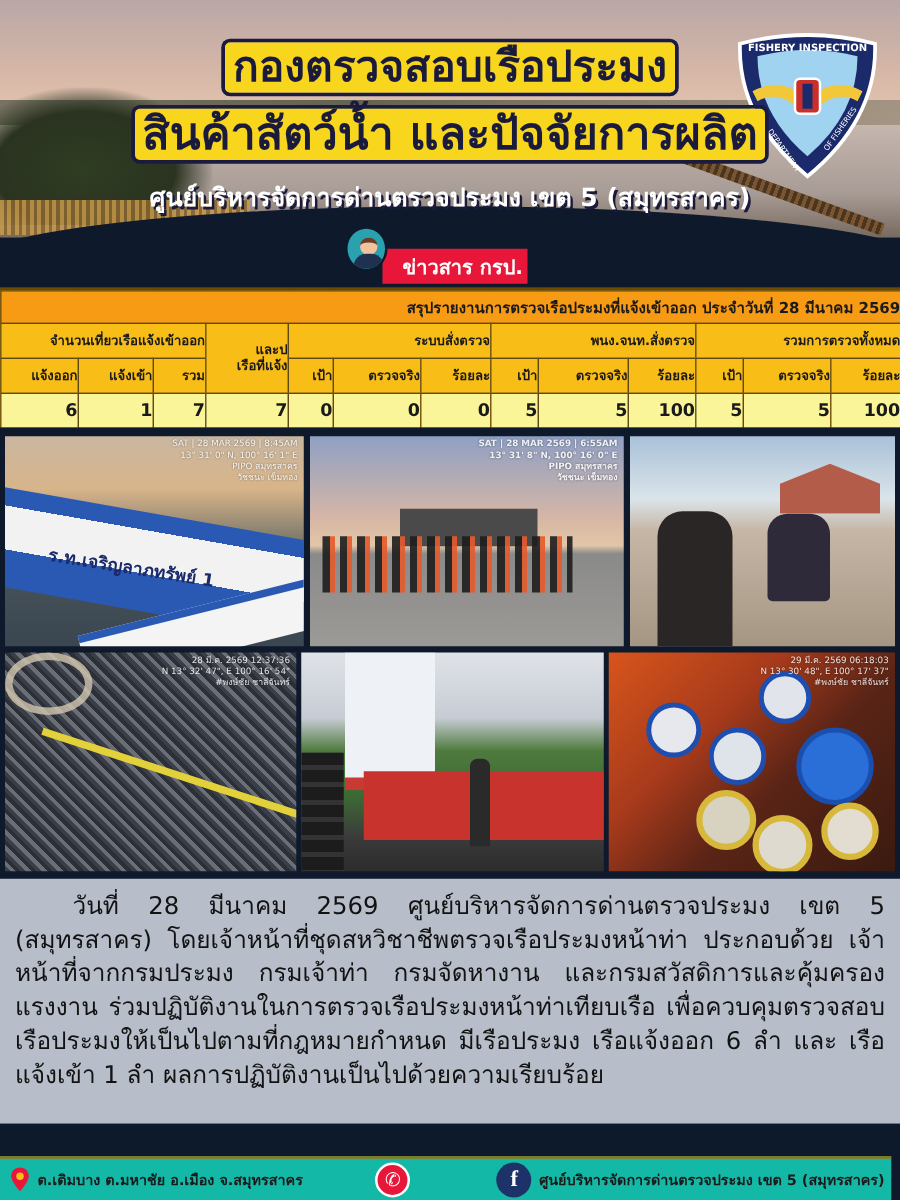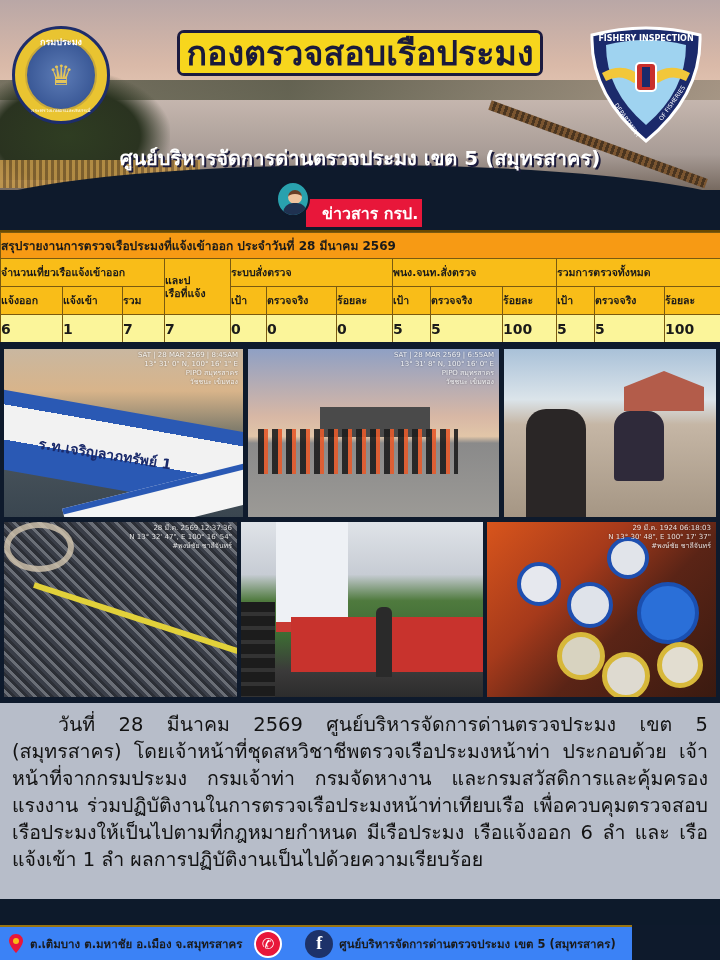--- a/index.html
+++ b/index.html
@@ -36,36 +36,36 @@
 
   .news-badge { position: absolute; left: 276px; top: 182px; height: 34px; display:flex; align-items:center; }
   .news-avatar { width: 34px; height: 36px; border-radius: 50%; background: #29a1ae; border: 2px solid #0e1a2c; display:flex; align-items:flex-end; justify-content:center; overflow:hidden; position: relative; z-index: 2; }
   .news-avatar .head { position:absolute; top:7px; left:10px; width:14px; height:14px; border-radius:50%; background:#f0c39e; border-top:4px solid #6b3d25; }
   .news-avatar .body { position:absolute; bottom:0; left:5px; width:24px; height:12px; border-radius:10px 10px 0 0; background:#1f3150; }
   .news-label { margin-left: -4px; height: 28px; width: 116px; background: #e8173a; color: #fff; font-weight: bold; font-size: 16px; display:flex; align-items:center; padding-left: 16px; margin-top: 28px; }
 
   
   .summary { position: absolute; left: 0; top: 230px; width: 720px; height: 112px; border-top: 2px solid #6b4a00; }
   .summary table { width: 720px; border-collapse: collapse; table-layout: fixed; }
-  .summary td { border: 1px solid #7a5a10; text-align: left; vertical-align: middle; font-weight: bold; color: #1a1a1a; overflow: hidden; white-space: nowrap; }
+  .summary td { border: 1px solid #7a5a10; text-align: right; vertical-align: middle; font-weight: bold; color: #1a1a1a; overflow: hidden; white-space: nowrap; }
   .t-title { background: #f79a14; height: 26px; font-size: 12px; }
   .t-grp { background: #f9bd18; height: 28px; font-size: 10.5px; }
   .t-sub { background: #f9bd18; height: 28px; font-size: 10.5px; }
   .t-val { background: #fbf59a; height: 28px; font-size: 14px; }
   .t-multi { white-space: normal !important; line-height: 13px; }
 
   
   .photos { position: absolute; left: 0; top: 342px; width: 720px; height: 358px; background: #0e1a2c; }
   .photo { position: absolute; overflow: hidden; }
   .photo .stamp { position: absolute; right: 5px; top: 2px; text-align: right; color: #fff; font-size: 7px; line-height: 9px; opacity: .85; text-shadow: 0 0 2px rgba(0,0,0,.6); }
   .p1 { left: 4px; top: 7px; width: 239px; height: 168px; background: linear-gradient(180deg,#c9b7a0 0%,#d8b48a 25%,#8c8470 45%,#47525a 65%,#3a4650 100%); }
   .p1 .boat { position:absolute; left:-10px; top:62px; width:260px; height:80px; background: linear-gradient(180deg,#2a59b4 0 18%,#f2f2f2 18% 62%,#2a59b4 62%); transform: skewY(10deg); border-radius: 0 0 40px 0; }
   .p1 .boat-name { position:absolute; left:34px; top:94px; font-size: 14px; font-weight:bold; color:#1a2a6b; transform: rotate(9deg); }
   .p1 .hull2 { position:absolute; left:60px; top:135px; width:200px; height:40px; background:#f4f4f4; transform: rotate(-14deg); border-top:6px solid #2a59b4; }
-  .p2 { left: 248px; top: 7px; width: 251px; height: 168px; background: linear-gradient(180deg,#8fa0c4 0%,#d7b7a5 40%,#e2c6a8 52%,#8a8a8a 56%,#9c9a96 100%); }
+  .p2 { left: 248px; top: 7px; width: 251px; height: 168px; background: linear-gradient(180deg,#8fa0c4 0%,#d7b7a5 40%,#e2c6a8 52%,#8a8a8a 56%,#9c9a96 100%); font-weight: bold; }
   .p2 .bldg { position:absolute; left:72px; top:58px; width:110px; height:30px; background:#4a4a4a; }
   .p2 .people { position:absolute; left:10px; top:80px; width:200px; height:45px; background: repeating-linear-gradient(90deg,#1d1d1d 0 6px,#e55a2b 6px 10px,transparent 10px 14px); opacity:.9; }
   .p3 { left: 504px; top: 7px; width: 212px; height: 168px; background: linear-gradient(180deg,#a9c1d8 0%,#dbe4ea 30%,#c5b6a5 45%,#a59684 100%); }
   .p3 .house { position:absolute; left:120px; top:22px; width:80px; height:40px; background:#b35c4a; clip-path: polygon(0 40%,50% 0,100% 40%,100% 100%,0 100%); }
   .p3 .woman { position:absolute; left:22px; top:60px; width:60px; height:108px; background:#2a2626; border-radius: 20px 20px 0 0; }
   .p3 .man { position:absolute; left:110px; top:62px; width:50px; height:70px; background:#2f2a3a; border-radius: 16px 16px 4px 4px; }
   .p4 { left: 4px; top: 180px; width: 233px; height: 175px; background: repeating-linear-gradient(45deg,#3a3e48 0 3px,#6a6e76 3px 6px,#2c2f36 6px 9px); }
   .p4 .tape { position:absolute; left:30px; top:60px; width:240px; height:6px; background:#e2d13a; transform: rotate(18deg); transform-origin:left; }
   .p4 .rope { position:absolute; left:0; top:0; width:70px; height:50px; border-radius:50%; border:6px solid #d5c7b0; opacity:.8; }
   .p5 { left: 241px; top: 180px; width: 242px; height: 175px; background: linear-gradient(180deg,#dfe3e8 0%,#c7ccd4 30%,#4f7a3e 45%,#3d6a34 65%,#3b3a3a 85%,#2c2c2c 100%); }
@@ -75,63 +75,61 @@
   .p5 .person { position:absolute; left:135px; top:85px; width:16px; height:70px; background:#2a2a2a; border-radius:6px 6px 0 0; }
   .p6 { left: 487px; top: 180px; width: 229px; height: 175px; background: linear-gradient(135deg,#d8551c 0%,#a63a1b 35%,#5a2416 60%,#3a1a10 100%); }
   .p6 .bucket { position:absolute; border-radius:50%; }
 
   
   .news-text { position: absolute; left: 0; top: 703px; width: 720px; height: 196px; background: #b7bdc9; padding: 8px 12px 0 12px; color: #121212; font-size: 19.5px; line-height: 27px; text-align: justify; text-align-last: left; }
   .news-text p { text-indent: 46px; }
 
   
   .footer-dark { position: absolute; left: 0; top: 899px; width: 720px; height: 26px; background: #0d1a2b; }
-  .footer { position: absolute; left: 0; top: 925px; width: 632px; height: 35px; background: #3b82f6; display:flex; align-items:center; padding-left: 8px; font-size: 11.5px; font-weight: bold; color: #1a1a1a; border-top: 2px solid #9a7410; }
+  .footer { position: absolute; left: 0; top: 925px; width: 713px; height: 35px; background: #14b8a6; display:flex; align-items:center; padding-left: 8px; font-size: 11.5px; font-weight: bold; color: #1a1a1a; border-top: 2px solid #9a7410; gap: 46px; }
   .f-item { display:flex; align-items:center; }
   .f-pin { width: 16px; height: 22px; position: relative; margin-right: 6px; }
   .f-pin svg { width: 100%; height: 100%; }
   .f-phone { width: 28px; height: 28px; border-radius: 50%; background: #e8173a; border: 2px solid #fff; display:flex; align-items:center; justify-content:center; color:#fff; font-size: 15px; margin: 0 5px 0 12px; }
   .f-fb { width: 28px; height: 28px; border-radius: 50%; background: #1d3269; display:flex; align-items:center; justify-content:center; color:#fff; font-size: 18px; font-weight: bold; margin: 0 6px 0 18px; font-family: "Liberation Serif", serif; }
 </style>
 </head>
 <body>
 
 <div class="page">
 
   <div class="header">
     <div class="hdr-water"></div>
     <div class="hdr-land"></div>
     <div class="hdr-trees"></div>
     <div class="hdr-fence"></div>
     <div class="hdr-fence2"></div>
     <div class="hdr-wave"></div>
     <div class="hdr-wave2"></div>
 
-    <div class="logo-left">
-      <div class="ring-top">กรมประมง</div>
-      <div class="inner">♛</div>
-      <div class="ring-bot">กระทรวงเกษตรและสหกรณ์</div>
-    </div>
 
     <div class="logo-right">
       <svg viewBox="0 0 124 120">
         <path d="M8 10 Q62 -4 116 10 Q118 70 62 116 Q6 70 8 10 Z" fill="#1b2a6b" stroke="#ffffff" stroke-width="3"></path>
         <path d="M22 20 Q62 10 102 20 Q102 66 62 100 Q22 66 22 20 Z" fill="#9fd3f0"></path>
         <path d="M18 48 Q40 36 58 52 L50 58 Q36 48 22 56 Z" fill="#f2c73a"></path>
         <path d="M106 48 Q84 36 66 52 L74 58 Q88 48 102 56 Z" fill="#f2c73a"></path>
         <rect x="52" y="38" width="20" height="28" rx="4" fill="#c9302c" stroke="#fff" stroke-width="2"></rect>
         <rect x="58" y="42" width="8" height="20" fill="#1b2a6b"></rect>
         <text x="62" y="16" font-size="8" fill="#fff" text-anchor="middle" font-family="DejaVu Sans, sans-serif" font-weight="bold">FISHERY INSPECTION</text>
         <text x="30" y="80" font-size="6" fill="#fff" transform="rotate(55 30 80)" font-family="DejaVu Sans, sans-serif">DEPARTMENT</text>
         <text x="78" y="96" font-size="6" fill="#fff" transform="rotate(-55 78 96)" font-family="DejaVu Sans, sans-serif">OF FISHERIES</text>
       </svg>
     </div>
 
     <div class="title1">
       <span class="title-text"><span>กองตรวจสอบเรือประมง</span></span>
+    </div>
+    <div class="title2">
+      <span class="title-text"><span>สินค้าสัตว์น้ำ และปัจจัยการผลิต</span></span>
     </div>
 
     <div class="subtitle">ศูนย์บริหารจัดการด่านตรวจประมง เขต 5 (สมุทรสาคร)</div>
 
     <div class="news-badge">
       <div class="news-avatar">
         <div class="head"></div>
         <div class="body"></div>
       </div>
       <div class="news-label">ข่าวสาร กรป.</div>
@@ -246,21 +244,21 @@
     </div>
     <div class="photo p6">
       <div class="bucket" style="left:30px;top:40px;width:44px;height:44px;background:#e6e8ee;border:4px solid #1e4fb0;"></div>
       <div class="bucket" style="left:80px;top:60px;width:46px;height:46px;background:#dfe3ea;border:4px solid #1e4fb0;"></div>
       <div class="bucket" style="left:120px;top:15px;width:42px;height:42px;background:#e1e4ea;border:4px solid #1e4fb0;"></div>
       <div class="bucket" style="left:150px;top:60px;width:62px;height:62px;background:#2a6fd8;border:4px solid #1a4fb0;"></div>
       <div class="bucket" style="left:70px;top:110px;width:48px;height:48px;background:#d8d3c0;border:5px solid #d7b83a;"></div>
       <div class="bucket" style="left:115px;top:130px;width:48px;height:48px;background:#dedad0;border:5px solid #d7b83a;"></div>
       <div class="bucket" style="left:170px;top:120px;width:46px;height:46px;background:#e2ddd0;border:5px solid #d7b83a;"></div>
       <div class="stamp">
-        <div>29 มี.ค. 1924 06:18:03</div>
+        <div>29 มี.ค. 2569 06:18:03</div>
           <div>N 13° 30' 48", E 100° 17' 37"</div>
           <div>#พงษ์ชัย ชาลีจันทร์</div>
       </div>
     </div>
   </div>
 
   <div class="news-text">
     <p>วันที่ 28 มีนาคม 2569 ศูนย์บริหารจัดการด่านตรวจประมง เขต 5 (สมุทรสาคร) โดยเจ้าหน้าที่ชุดสหวิชาชีพตรวจเรือประมงหน้าท่า ประกอบด้วย เจ้าหน้าที่จากกรมประมง กรมเจ้าท่า กรมจัดหางาน และกรมสวัสดิการและคุ้มครองแรงงาน ร่วมปฏิบัติงานในการตรวจเรือประมงหน้าท่าเทียบเรือ เพื่อควบคุมตรวจสอบเรือประมงให้เป็นไปตามที่กฎหมายกำหนด มีเรือประมง เรือแจ้งออก 6 ลำ และ เรือแจ้งเข้า 1 ลำ ผลการปฏิบัติงานเป็นไปด้วยความเรียบร้อย</p>
   </div>
 

